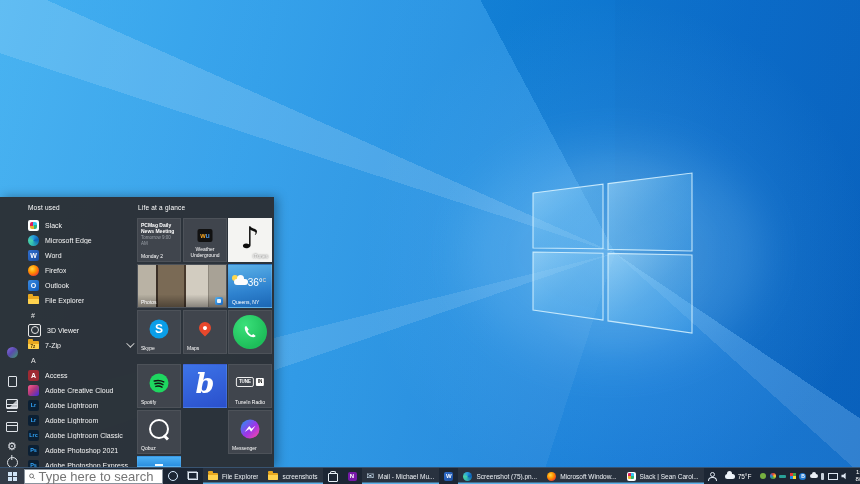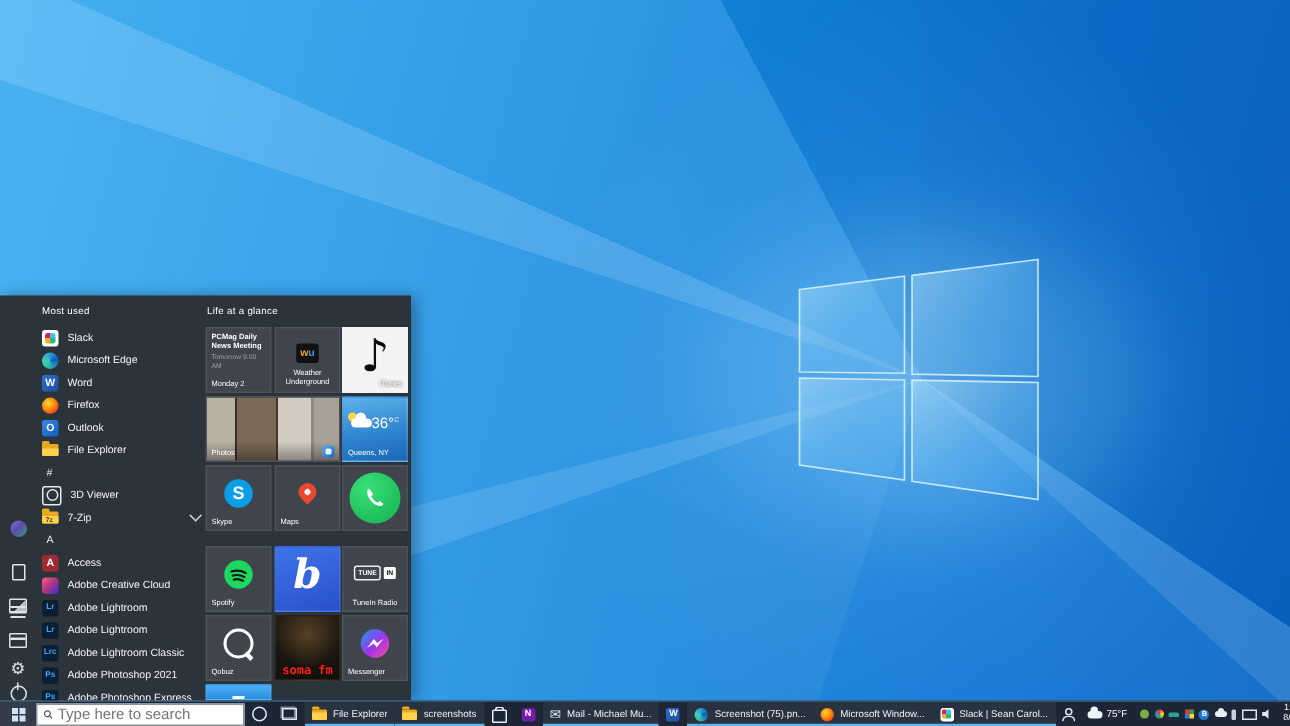--- a/index.html
+++ b/index.html
@@ -118,21 +118,21 @@
   .partial-tile i{position:absolute;left:50%;top:7px;transform:translateX(-50%);width:8px;height:3px;background:rgba(255,255,255,0.95);}
 
   
   .taskbar{position:absolute;left:0;bottom:0;width:860px;height:17px;background:#1c2634;
     border-top:1px solid rgba(110,170,225,0.35);box-sizing:border-box;display:flex;align-items:center;color:#e8eef4;}
   .tb-start{width:24px;height:100%;background:rgba(255,255,255,0.10);display:flex;align-items:center;justify-content:center;flex:0 0 24px;}
   .win-glyph{width:9px;height:9px;display:grid;grid-template-columns:4px 4px;grid-template-rows:4px 4px;gap:1px;}
   .win-glyph i{background:#cfe3f5;}
   .tb-search{width:139px;height:15px;flex:0 0 139px;background:#fff;border:1px solid #8a949e;box-sizing:border-box;
     display:flex;align-items:center;gap:3px;padding:0 4px;}
-  .tb-search input{border:0;outline:0;width:100%;font-size:10px;color:#333;background:transparent;
+  .tb-search input{border:0;outline:0;width:100%;font-size:13px;color:#333;background:transparent;
     font-family:"Liberation Sans",sans-serif;padding:0;}
   .tb-btn{height:100%;display:flex;align-items:center;justify-content:center;flex:0 0 auto;}
   .cortana{width:20px;} .cortana i{width:8px;height:8px;border:1.5px solid #d8ecff;border-radius:50%;}
   .taskview{width:20px;position:relative;}
   .taskview i{width:8px;height:6px;border:1px solid #dfe8f2;display:block;}
   .taskview i::before{content:"";position:absolute;width:8px;height:6px;border:1px solid rgba(223,232,242,0.5);
     transform:translate(-2px,-2px);}
   .tb-app{height:100%;display:flex;align-items:center;gap:4px;padding:0 5px;flex:0 0 auto;box-sizing:border-box;}
   .tb-app.open{background:rgba(255,255,255,0.06);box-shadow:inset 0 -1.5px 0 #5fb2e8;}
   .tb-app .t{font-size:6.5px;color:#eef2f6;white-space:nowrap;overflow:hidden;}
@@ -387,23 +387,20 @@
         <span class="ti-in">IN</span>
       </div>
       <div class="tile-label center">TuneIn Radio</div>
     </div>
 
     <div class="tile" style="left:137px;top:213px">
       <div class="qobuz-c"></div>
       <div class="tile-label">Qobuz</div>
     </div>
 
-    <div class="tile soma-tile" style="left:183px;top:213px">
-      <div class="soma-txt">soma fm</div>
-    </div>
 
     <div class="tile" style="left:228px;top:213px">
       <div class="msg-c">
           <i></i>
         </div>
       <div class="tile-label">Messenger</div>
     </div>
 
     <div class="tile partial-tile" style="left:137px;top:259px;height:11px">
         <i></i>

